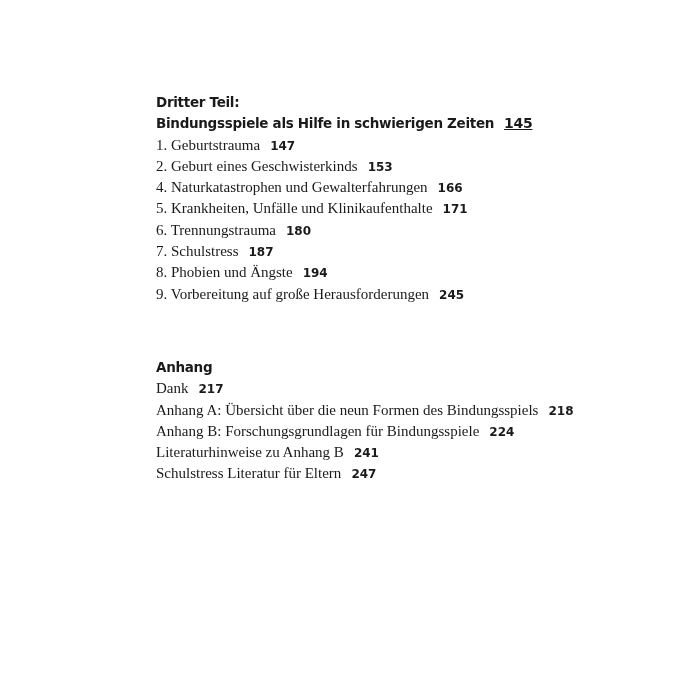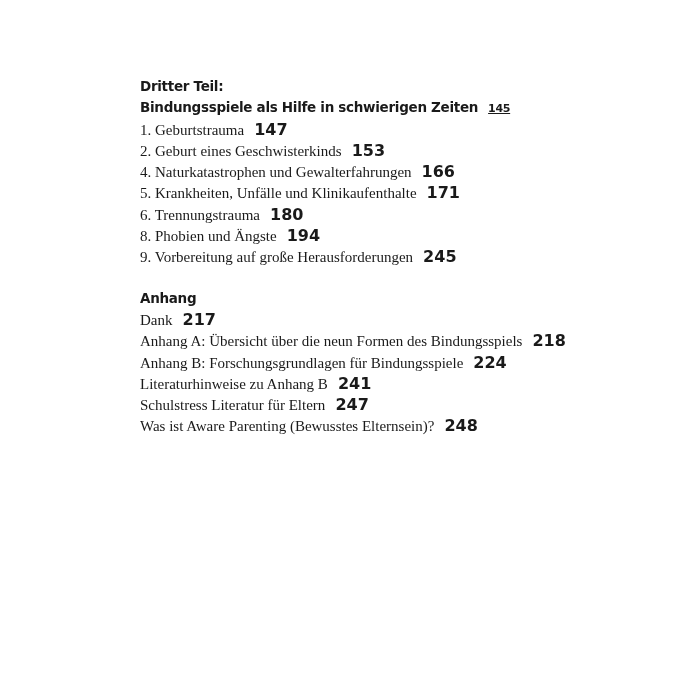--- a/index.html
+++ b/index.html
@@ -14,46 +14,46 @@
       overflow: hidden;
       color: #1a1a1a;
     }
     .page {
       position: absolute;
       left: 140px;
       top: 76px;
       width: 520px;
     }
     .section {
-      margin: 0;
+      margin: 16px;
     }
     .heading {
       font-family: "DejaVu Sans", sans-serif;
       font-weight: bold;
       font-size: 13.5px;
       line-height: 21.3px;
       height: 21.3px;
       white-space: nowrap;
       letter-spacing: -0.3px;
     }
     .line {
       font-family: "Liberation Serif", serif;
       font-size: 15px;
       line-height: 21.3px;
       height: 21.3px;
       white-space: nowrap;
     }
     .pg {
       font-family: "DejaVu Sans", sans-serif;
       font-weight: bold;
-      font-size: 16px;
+      font-size: 12px;
       margin-left: 10px;
     }
     .heading .pg {
-      font-size: 11px;
+      font-size: 14px;
       margin-left: 10px;
       text-decoration: underline;
     }
     .gap {
       height: 20px;
     }
   </style>
 </head>
 <body>
 
@@ -76,20 +76,23 @@
     <div class="line">
       <span>4. Naturkatastrophen und Gewalterfahrungen</span><span class="pg">166</span>
     </div>
     <div class="line">
       <span>5. Krankheiten, Unfälle und Klinikaufenthalte</span><span class="pg">171</span>
     </div>
     <div class="line">
       <span>6. Trennungstrauma</span><span class="pg">180</span>
     </div>
     <div class="line">
+      <span>7. Schulstress</span><span class="pg">187</span>
+    </div>
+    <div class="line">
       <span>8. Phobien und Ängste</span><span class="pg">194</span>
     </div>
     <div class="line">
       <span>9. Vorbereitung auf große Herausforderungen</span><span class="pg">245</span>
     </div>
   </div>
 
   <div class="gap"></div>
 
   <div class="section">
@@ -105,18 +108,15 @@
     </div>
     <div class="line">
       <span>Anhang B: Forschungsgrundlagen für Bindungsspiele</span><span class="pg">224</span>
     </div>
     <div class="line">
       <span>Literaturhinweise zu Anhang B</span><span class="pg">241</span>
     </div>
     <div class="line">
       <span>Schulstress Literatur für Eltern</span><span class="pg">247</span>
     </div>
-    <div class="line">
-      <span>Was ist Aware Parenting (Bewusstes Elternsein)?</span><span class="pg">248</span>
-    </div>
   </div>
 
 </div>
 
 </body></html>

